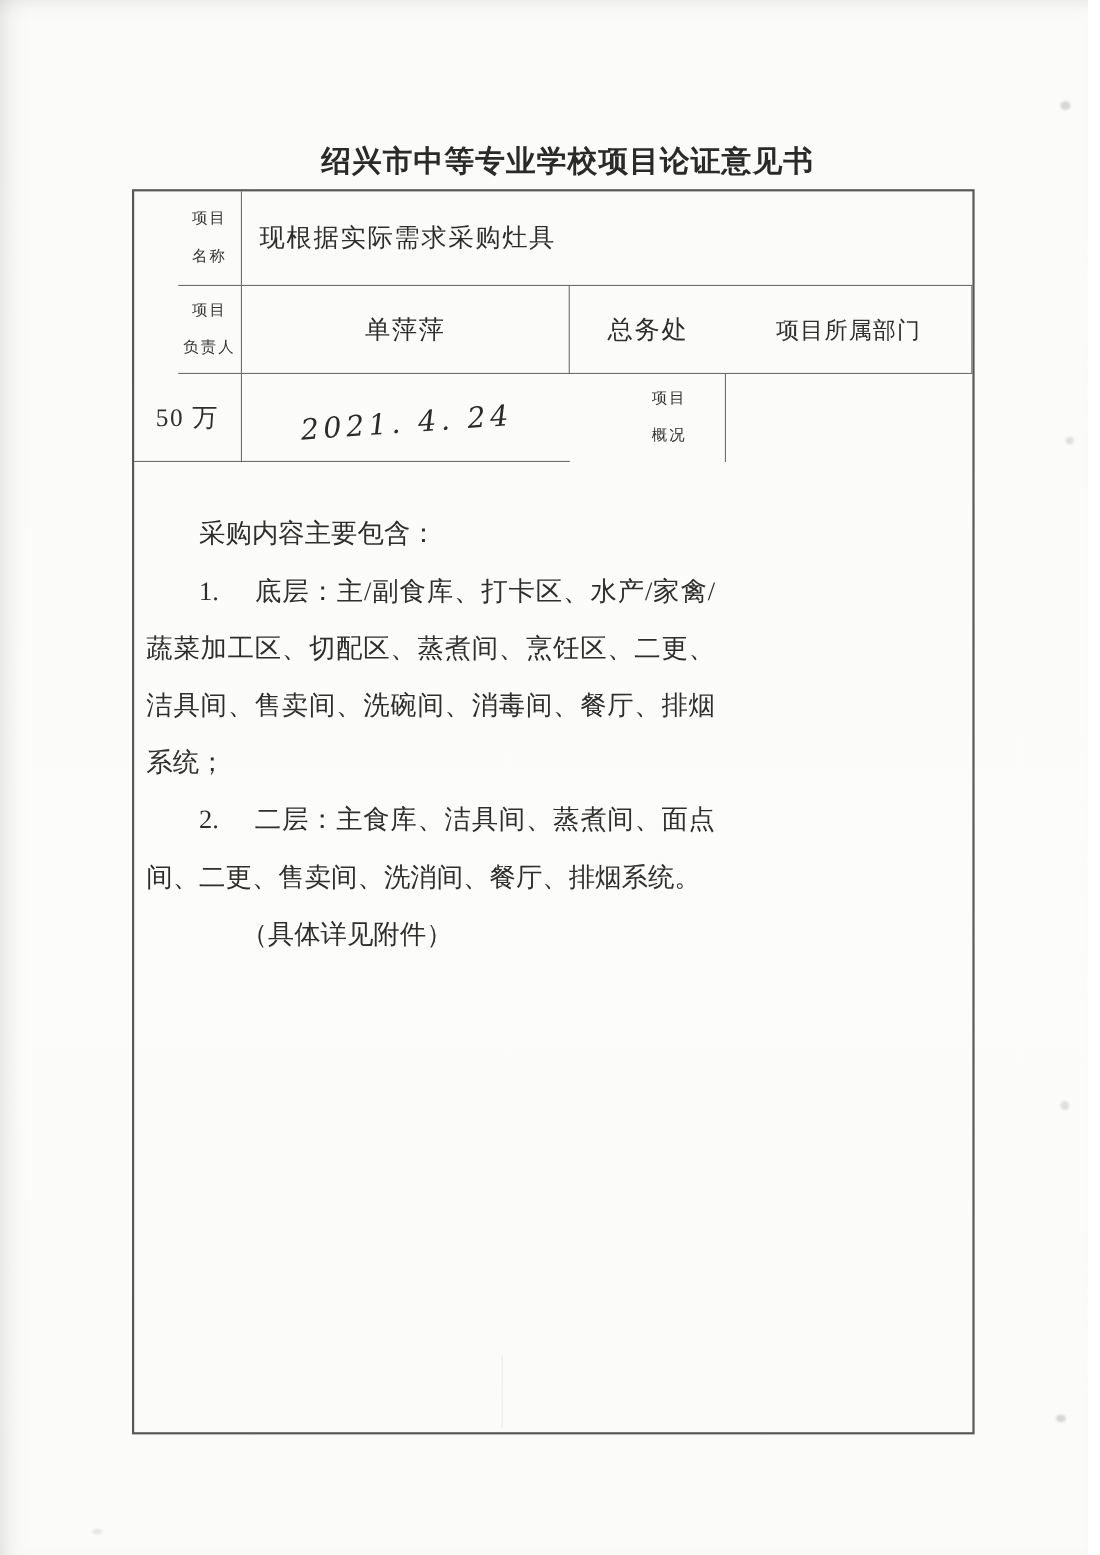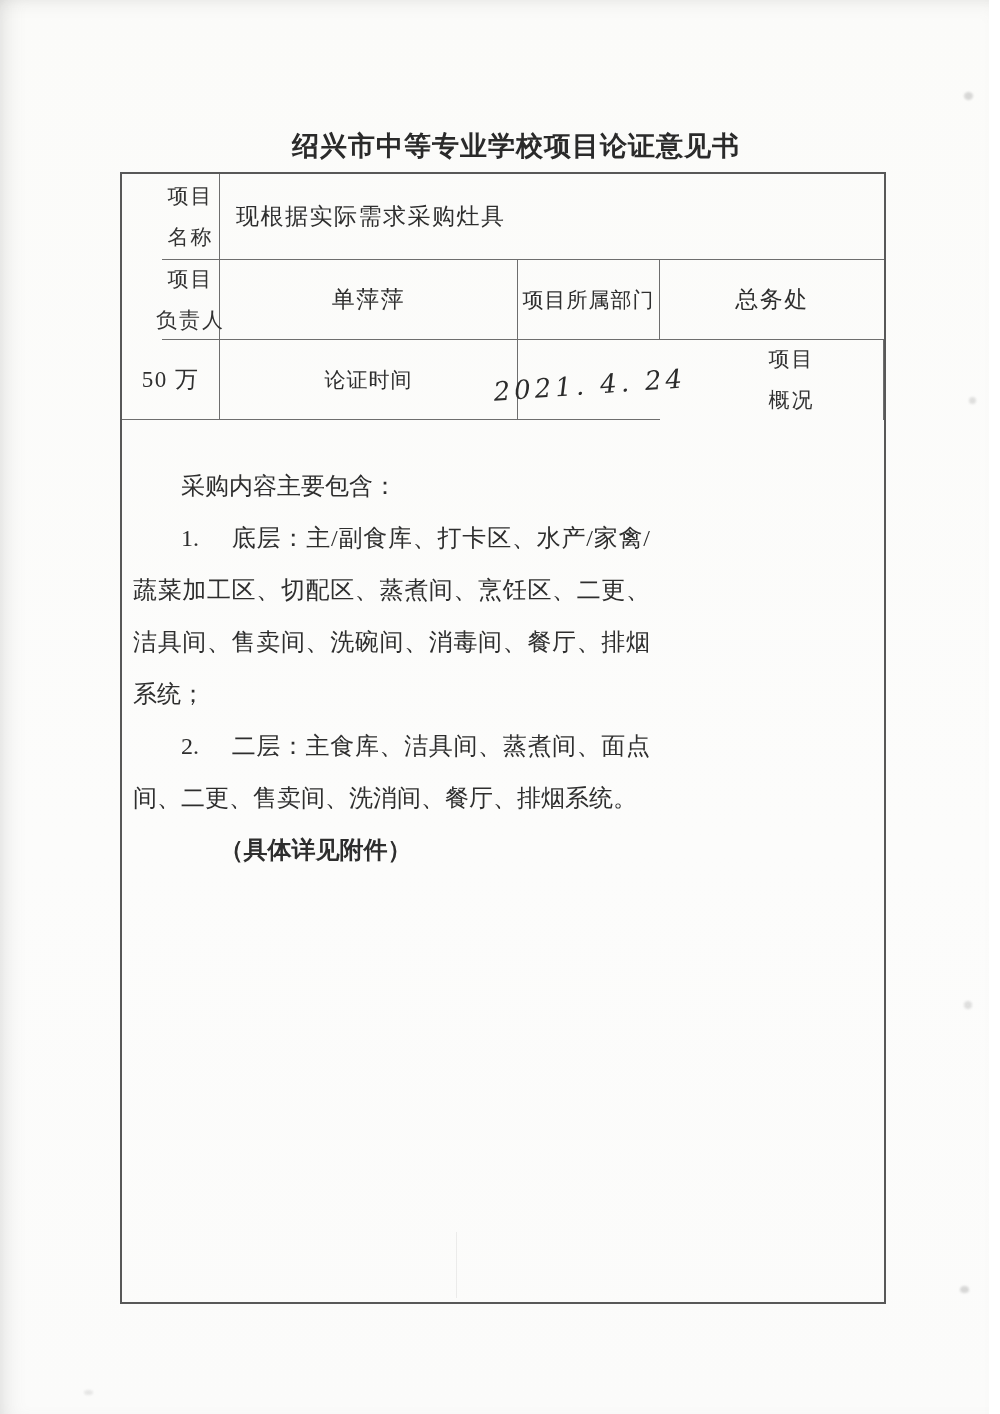--- a/index.html
+++ b/index.html
@@ -35,21 +35,21 @@
     box-sizing: border-box;
     border-right: 1px solid #6e6e6e;
     border-bottom: 1px solid #6e6e6e;
   }
   .last-col { border-right: none; }
   .last-row { border-bottom: none; }
   .span3 { grid-column: span 3; }
   .label-cell {
     display: flex; flex-direction: column;
     align-items: center; justify-content: center;
-    gap: 20px; font-size: 21px; letter-spacing: 2px; color: #333; margin-left: 40px;
+    gap: 20px; font-size: 14px; letter-spacing: 2px; color: #333; margin-left: 40px;
   }
   .lbl-line { line-height: 1; white-space: nowrap; }
   .value-left {
     display: flex; align-items: center;
     padding-left: 16px; font-size: 23px; letter-spacing: 1.5px;
   }
   .value-center {
     display: flex; align-items: center; justify-content: center;
     font-size: 23px; letter-spacing: 1.5px; text-align: center;
   }
@@ -66,21 +66,21 @@
     transform: rotate(-4deg) translateY(5px);
   }
   .overview-cell {
     padding: 40px 10px 0 11px;
     font-size: 24px; line-height: 52px;
     text-align: justify; text-justify: inter-ideograph;
     color: #2e2e2e;
   }
   .para { margin: 0; text-indent: 2em; }
   .item-num { margin-right: 32px; }
-  .note { margin: 0; text-indent: 3.6em; font-weight: bold; }
+  .note { margin: 0; text-indent: 3.6em; }
   .speck {
     position: absolute;
     background: rgba(140,140,140,.32);
     border-radius: 50%;
     filter: blur(1px);
   }
   .scan-line {
     position: absolute;
     width: 1px; background: rgba(120,120,120,.12);
   }
@@ -98,25 +98,24 @@
       <span class="lbl-line">项目</span>
       <span class="lbl-line">名称</span>
     </div>
     <div class="cell span3 last-col value-left">现根据实际需求采购灶具</div>
 
     <div class="cell label-cell">
       <span class="lbl-line">项目</span>
       <span class="lbl-line">负责人</span>
     </div>
     <div class="cell value-center">单萍萍</div>
+    <div class="cell last-col value-center">总务处</div>
     <div class="cell field-label">项目所属部门</div>
-    <div class="cell last-col value-center">总务处</div>
 
     <div class="cell value-center">50 万</div>
-    <div class="cell field-label">论证时间</div>
     <div class="cell last-col handwrite-cell">
       <span class="handwrite">2021. 4. 24</span>
     </div>
 
     <div class="cell last-row label-cell">
       <span class="lbl-line">项目</span>
       <span class="lbl-line">概况</span>
     </div>
     <div class="cell span3 last-col last-row overview-cell">
       <p class="para">采购内容主要包含：</p>

